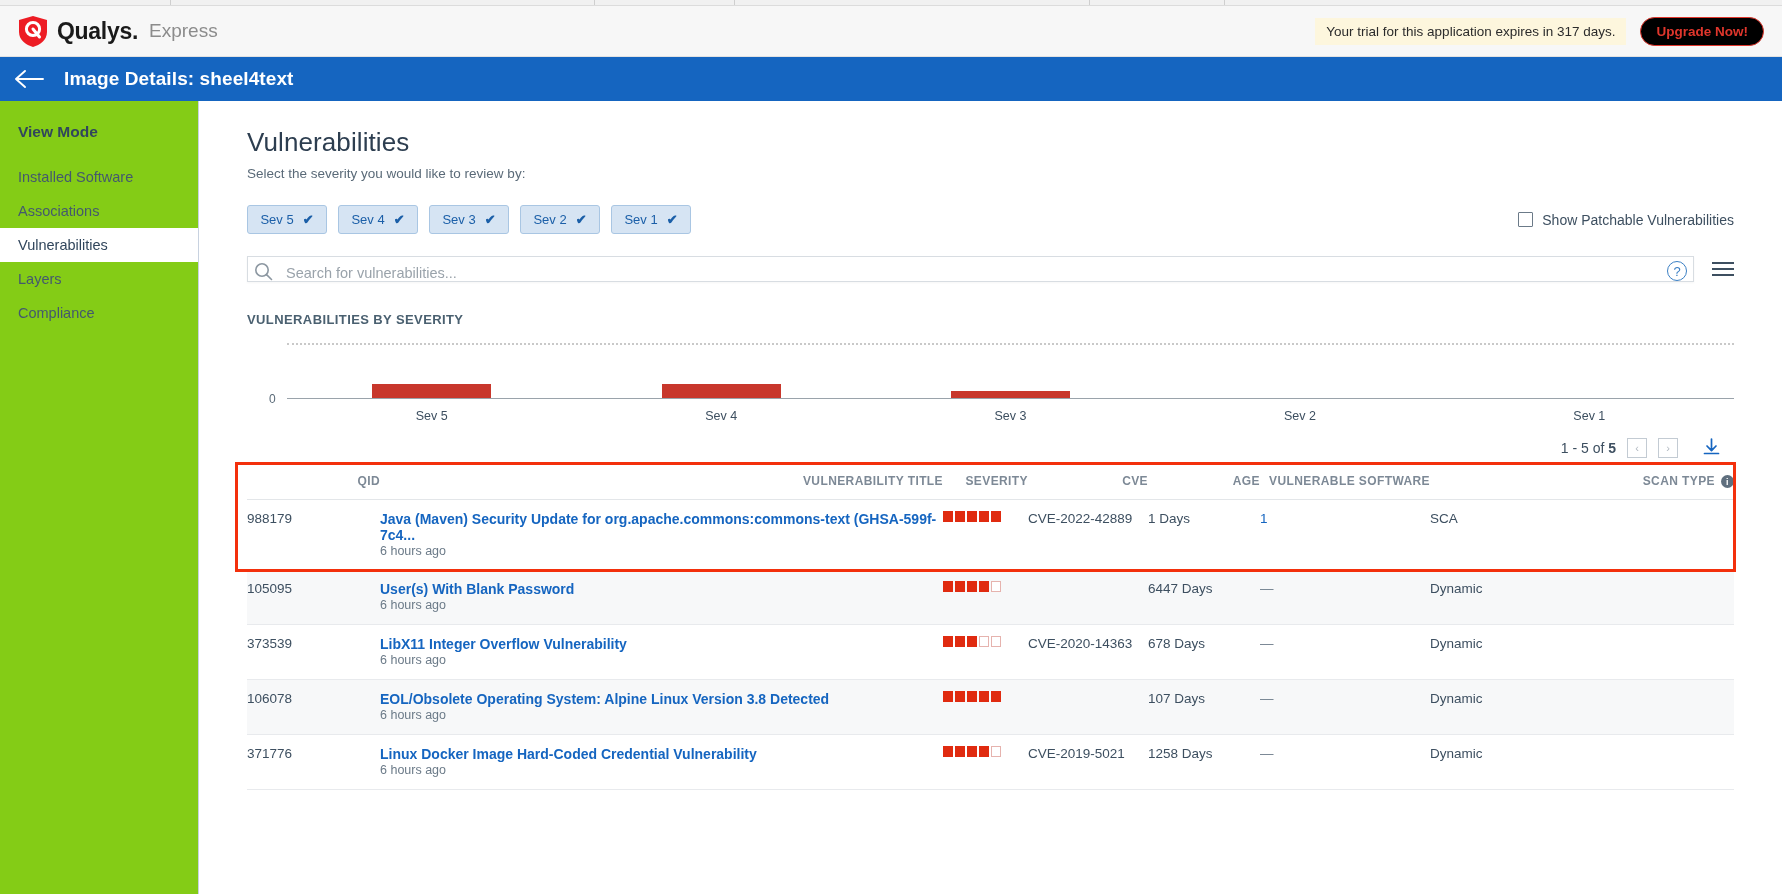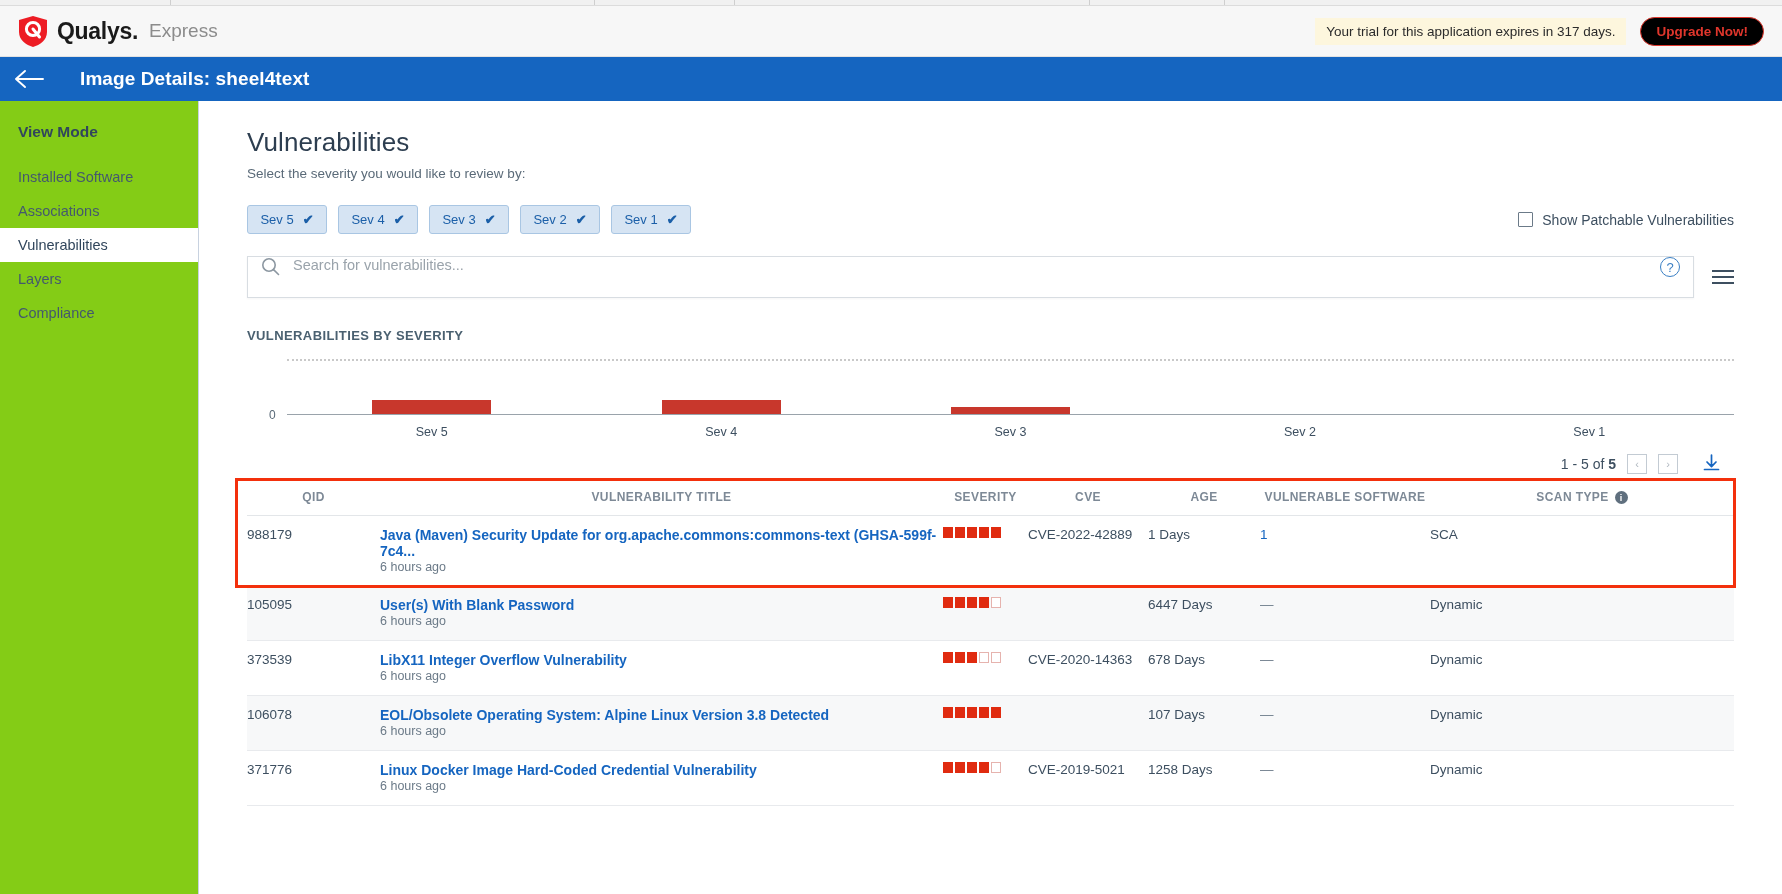--- a/index.html
+++ b/index.html
@@ -46,21 +46,21 @@
   .upgrade-btn {
     border: 1.6px solid #e0362c; color: #e0362c;
     background: #000000; border-radius: 15px;
     font-size: 13.5px; font-weight: bold;
     padding: 6px 15px; cursor: pointer; white-space: nowrap;
   }
 
   
   .pagehead {
     height: 44px; background: #1565c0;
-    display: flex; align-items: center; gap: 36px;
+    display: flex; align-items: center; gap: 20px;
     padding-left: 14px; color: #fff;
   }
   .back-arrow {
     width: 30px; height: 22px; display: block; cursor: pointer; flex: none;
   }
   .pagehead-title { font-size: 19px; font-weight: bold; letter-spacing: .1px; }
 
   
   .body-split { display: flex; height: 794px; }
 
@@ -115,22 +115,22 @@
   }
   .cbox {
     width: 15px; height: 15px; border: 1.4px solid #6b7a88;
     background: #fff; border-radius: 1px; flex: none;
   }
   .patchable-label { font-size: 14px; color: #3d4f60; }
 
   
   .searchrow { margin-top: 22px; display: flex; align-items: center; gap: 18px; }
   .searchbox {
-    flex: 1; height: 42px; border: 1px solid #d8dde2; background: #fff;
-    display: flex; align-items: flex-start; padding: 0 13px; gap: 13px;
+    flex: 1; height: 26px; border: 1px solid #d8dde2; background: #fff;
+    display: flex; align-items: flex-end; padding: 0 6px; gap: 13px;
     box-shadow: 0 1px 2px rgba(0,0,0,.04);
   }
   .search-input {
     flex: 1; border: none; outline: none;
     font-size: 14.5px; color: #4a4a4a;
     font-family: "Liberation Sans", sans-serif; background: transparent;
   }
   .search-input::placeholder { color: #9aa3ab; }
   .help-circle {
     width: 20px; height: 20px; border: 1.4px solid #3b7fc4; border-radius: 50%;
@@ -189,21 +189,21 @@
     width: 20px; height: 20px; border: 1px solid #c3cbd3;
     color: #b0b8c0; font-size: 11px; background: #fff;
     display: flex; align-items: center; justify-content: center; cursor: pointer;
   }
   .dl-icon { cursor: pointer; margin-left: 12px; }
 
   
   .tablewrap { margin-top: 6px; position: relative; }
   table { width: 100%; border-collapse: collapse; table-layout: fixed; }
   thead th {
-    text-align: center; font-size: 12px; font-weight: bold;
+    text-align: right; font-size: 12px; font-weight: bold;
     color: #7d8996; letter-spacing: .4px;
     padding: 10px 0 11px 0; border-bottom: 1px solid #e3e6e9;
   }
   tbody td {
     padding: 11px 0 12px 0; vertical-align: top;
     border-bottom: 1px solid #e8eaed;
     font-size: 13.5px; color: #3d4f60;
   }
   tbody tr.alt td { background: #f7f8f9; }
   tbody tr.first td { border-bottom: none; }

